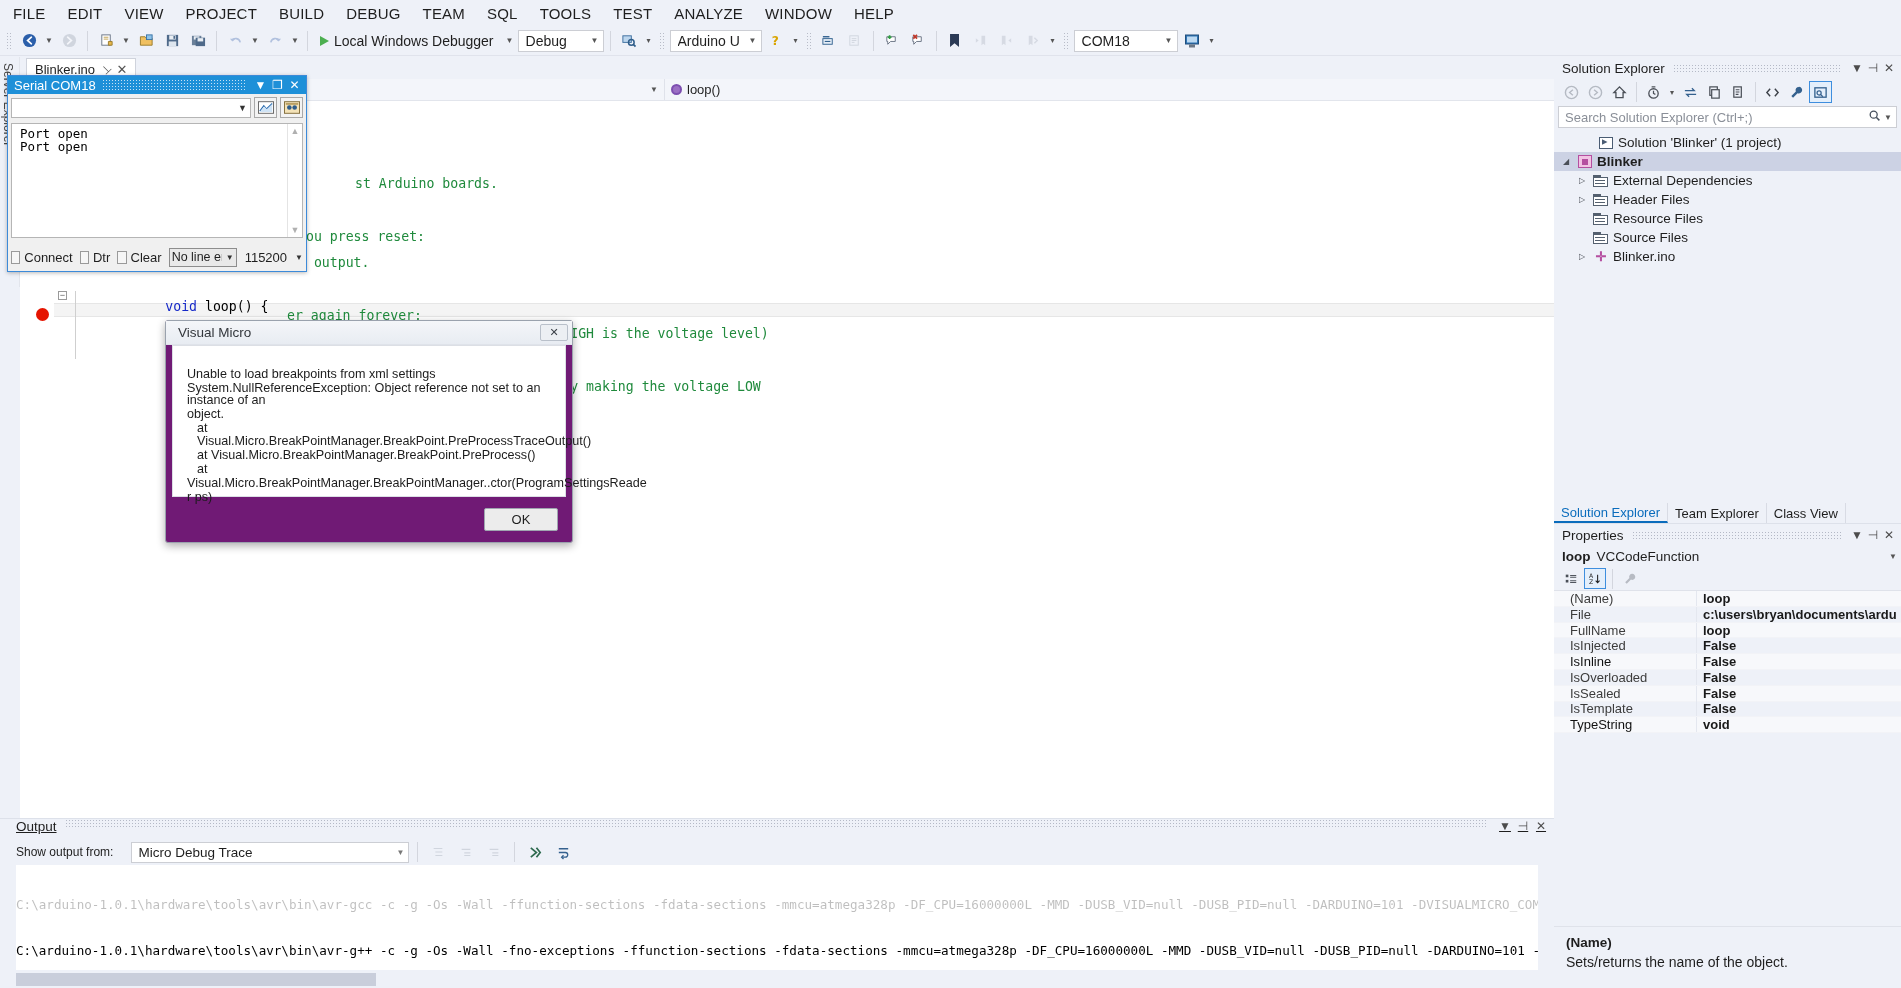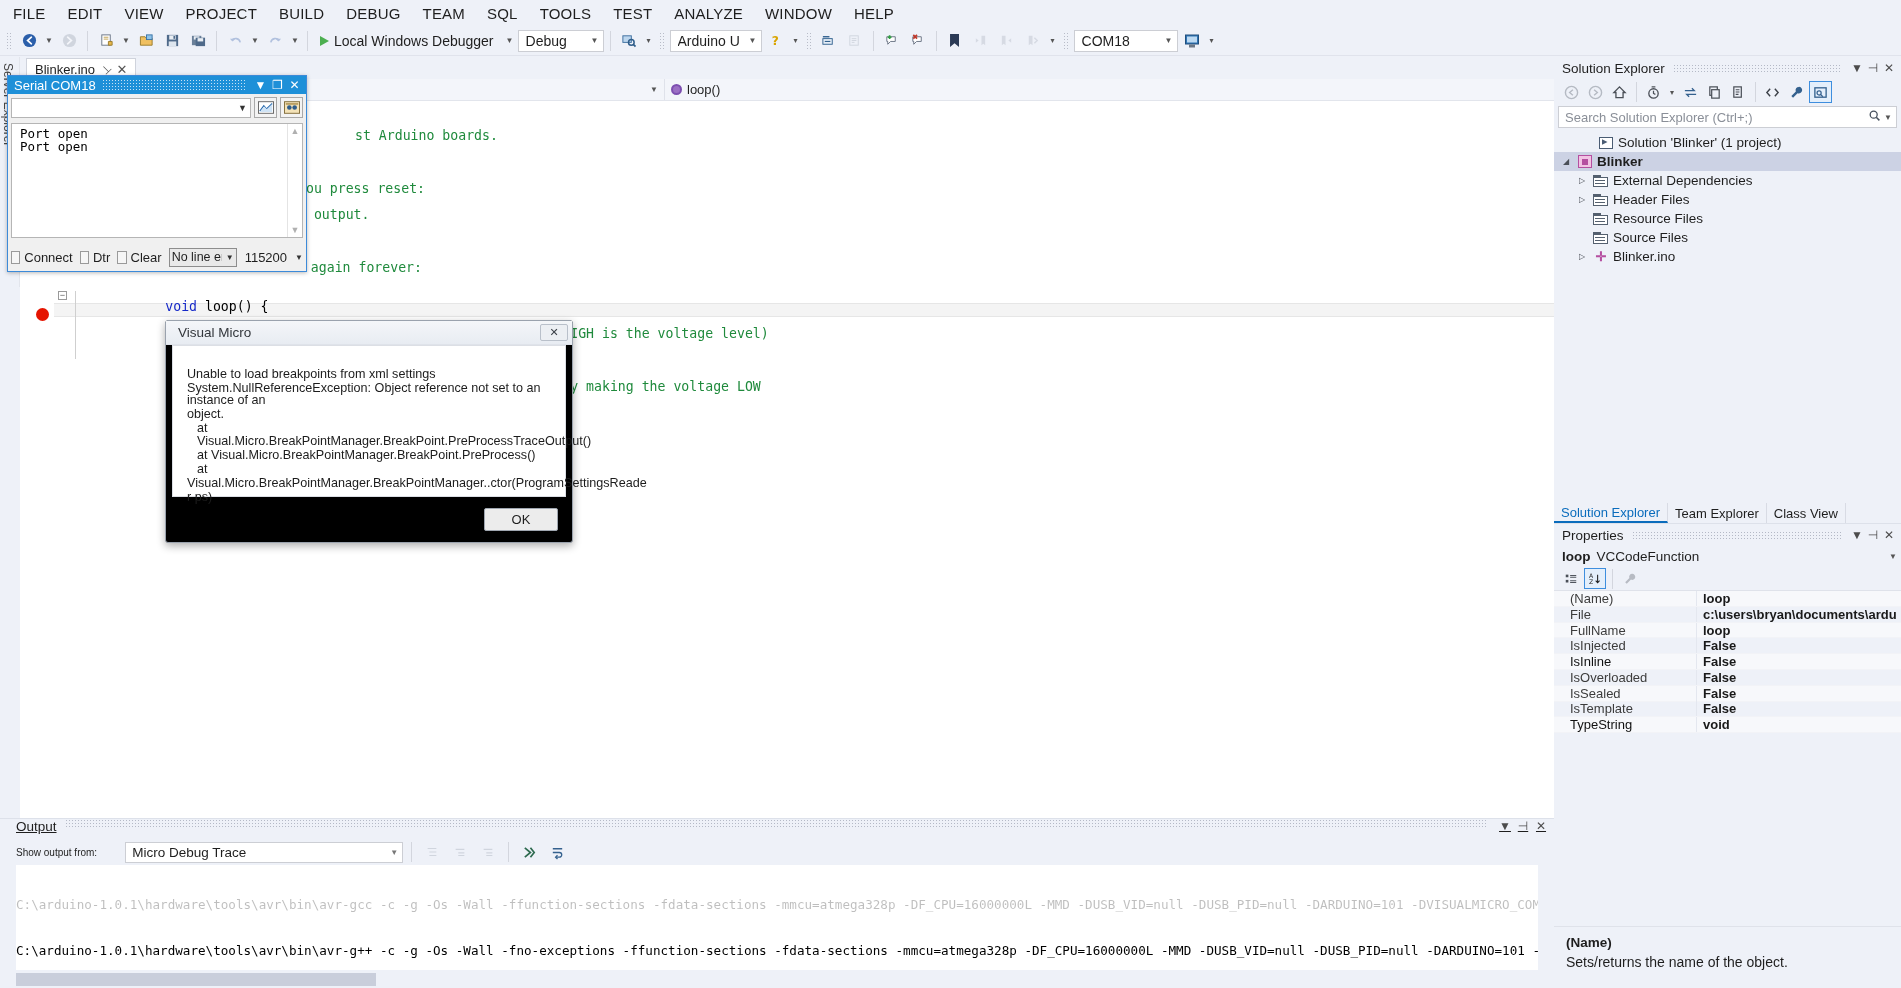--- a/index.html
+++ b/index.html
@@ -130,21 +130,21 @@
     background: #e51400;
   }
   .codetext {
     position: absolute; top: 0; left: 0; right: 0; bottom: 0;
     font-family: "DejaVu Sans Mono", monospace;
     font-size: 13.2px;
     line-height: 13.2px;
     white-space: pre;
     color: #000;
   }
-  .cmt { color: #1f8a3c; }
+  .cmt { color: #1f8a3c; margin-top: 48px; }
   .kw  { color: #1629c8; }
   .mac { color: #9b1f9b; }
   .hl-line {
     position: absolute; left: 34px; right: 0; height: 14px;
     background: #f4f4f4; border-top: 1px solid #e6e6e6; border-bottom: 1px solid #e6e6e6;
   }
   .vrule { position: absolute; width: 1px; background: #cfcfcf; }
   .fold-box {
     position: absolute; width: 9px; height: 9px;
     border: 1px solid #9a9a9a; background: #fff;
@@ -243,21 +243,21 @@
   }
   .mini-combo .ca { font-size: 8px; color: #333; margin-left: 4px; }
   .baud-combo {
     height: 19px; display: flex; align-items: center; gap: 8px;
     font-size: 13px; padding-left: 4px;
   }
 
   
   .dialog {
     position: absolute; top: 320px; left: 165px; width: 408px; height: 223px;
-    background: #000000;
+    background: #701a75;
     border: 1px solid #9aa2ad; border-radius: 3px;
     box-shadow: 0 3px 9px rgba(0,0,0,.32);
     z-index: 40;
   }
   .dlg-title {
     height: 24px; display: flex; align-items: center; justify-content: space-between;
     padding: 0 4px 0 12px;
     background: linear-gradient(#f4f6f9,#e8ecf2);
     border-bottom: 1px solid #dfe3ea;
     font-size: 13.5px; color: #33373c;
@@ -298,21 +298,21 @@
   }
   .out-head .dots {
     flex: 1; height: 9px; margin: 0 8px;
     background-image: radial-gradient(#b4b9c6 1px, transparent 1px);
     background-size: 3px 3px; background-position: 0 3px;
   }
   .out-head .hb { width: 18px; text-align: center; font-size: 12px; color: #4c4c4c; cursor: default; }
   .out-toolbar {
     height: 26px; display: flex; align-items: center; gap: 4px; padding-left: 16px;
   }
-  .out-toolbar .lbl { font-size: 10px; margin-right: 24px; }
+  .out-toolbar .lbl { font-size: 12px; margin-right: 14px; }
   .out-combo {
     width: 278px; height: 21px; background: #fff; border: 1px solid #ccced4;
     display: flex; align-items: center; justify-content: space-between;
     padding: 0 4px 0 6px; font-size: 13.5px; cursor: default;
   }
   .out-combo .ca { font-size: 8px; color: #777; }
   .out-log {
     position: absolute; top: 46px; left: 16px; right: 16px; bottom: 18px;
     background: #fff; overflow: hidden;
     font-family: "DejaVu Sans Mono", monospace;

